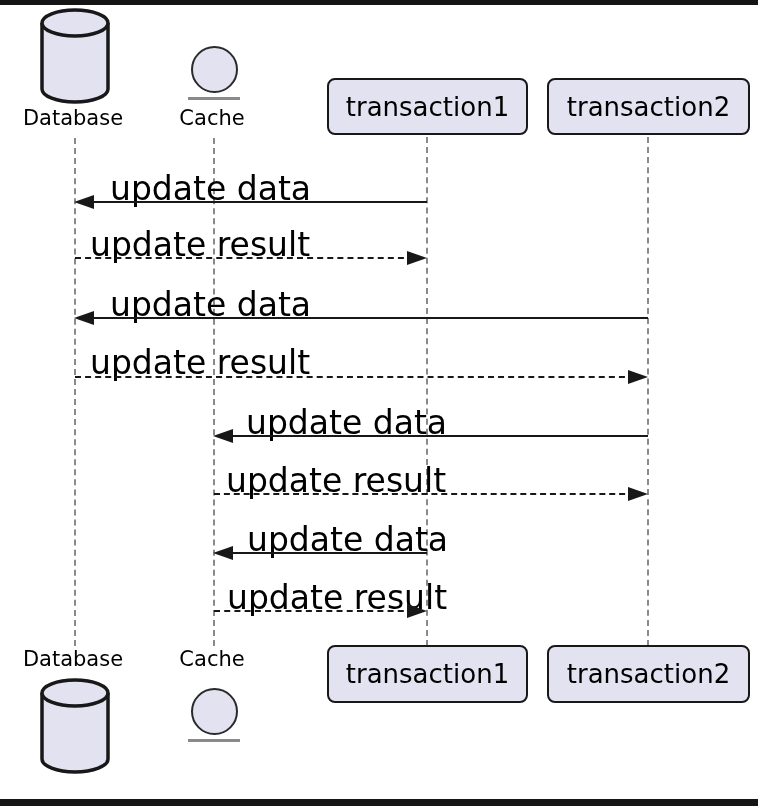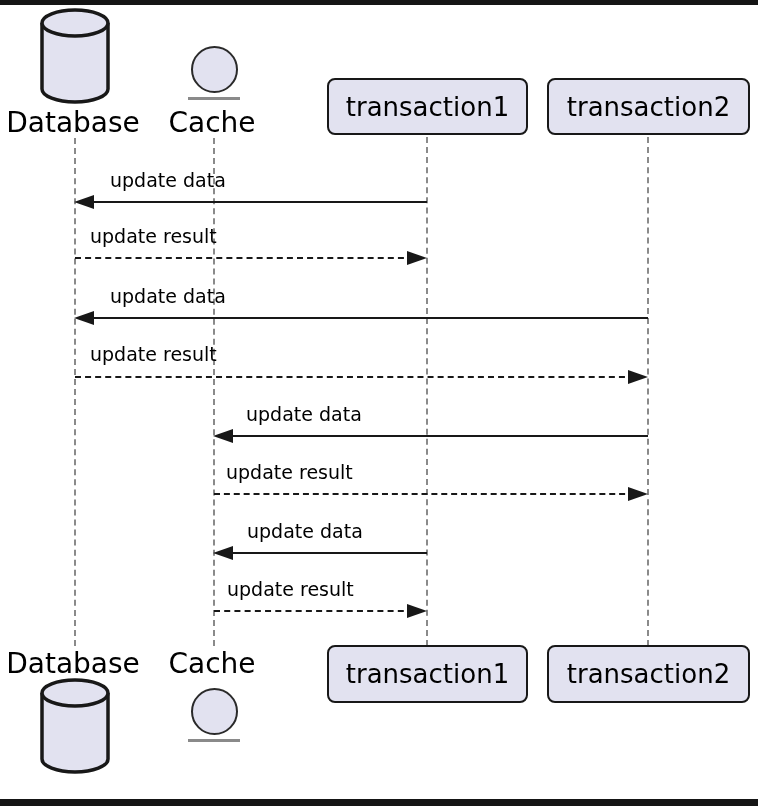--- a/index.html
+++ b/index.html
@@ -46,21 +46,21 @@
     display: flex;
     align-items: center;
     justify-content: center;
     font-size: 26px;
     color: var(--text);
     white-space: nowrap;
   }
 
   .head-label {
     position: absolute;
-    font-size: 28px;
+    font-size: 21px;
     color: var(--text);
     text-align: center;
     white-space: nowrap;
   }
 
   .circle {
     position: absolute;
     border-radius: 50%;
     background: var(--participant-fill);
     border: 2px solid #2a2a2a;
@@ -68,21 +68,21 @@
   .underline {
     position: absolute;
     height: 3px;
     background: #8a8a8a;
   }
 
   .db-icon { position: absolute; }
 
   .msg-label {
     position: absolute;
-    font-size: 19px;
+    font-size: 33px;
     color: var(--text);
     white-space: nowrap;
   }
   .msg-line {
     position: absolute;
     height: 0;
   }
   .msg-line.solid  { border-top: 2px solid var(--arrow); }
   .msg-line.dotted { border-top: 2px dashed var(--arrow); }
   .head {

